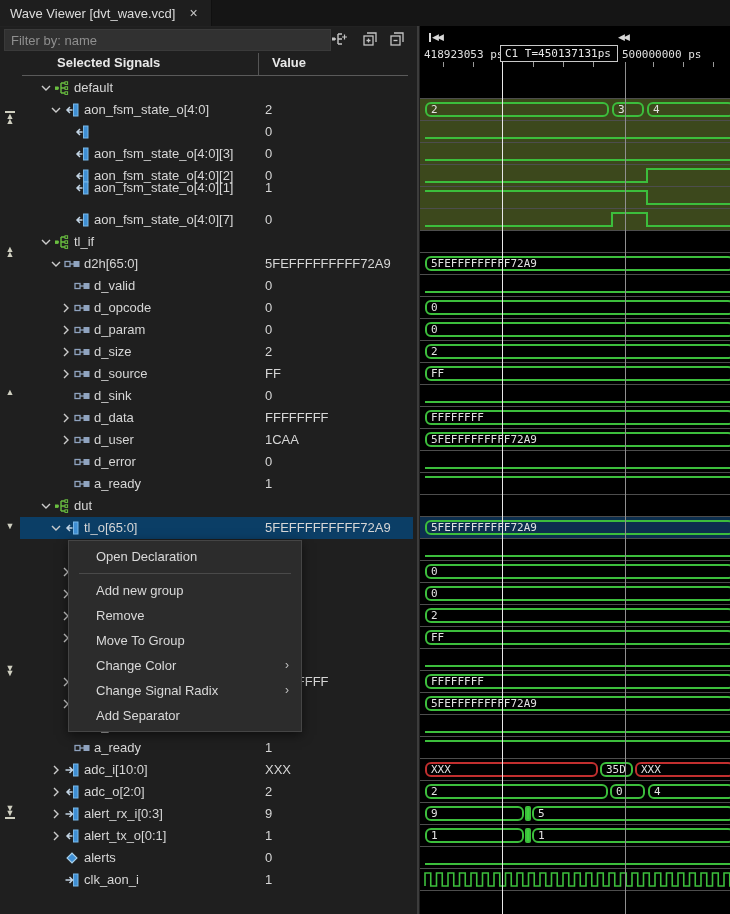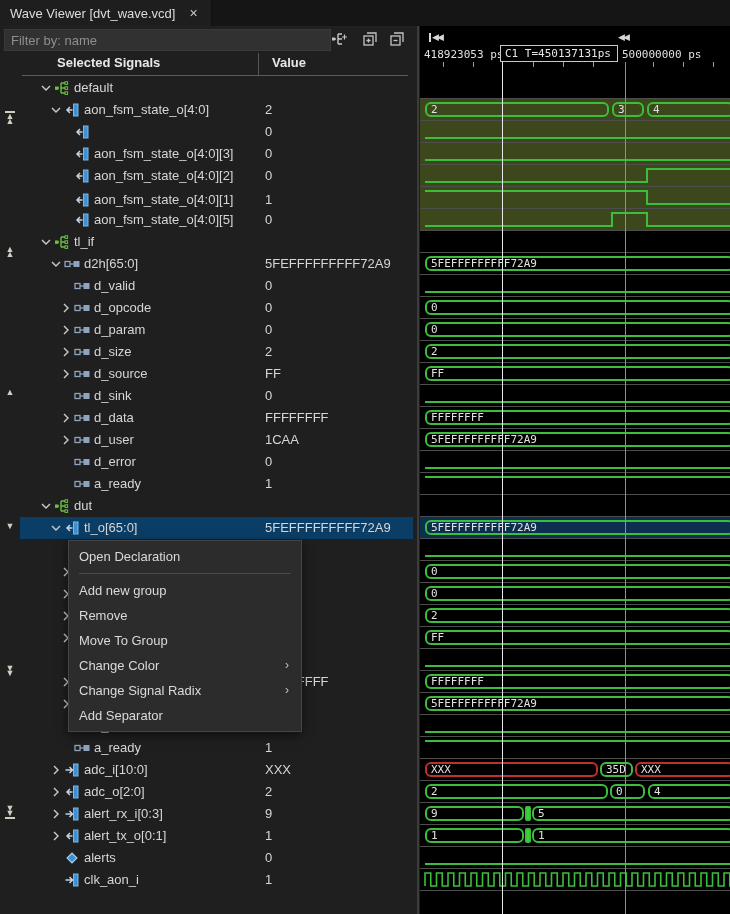--- a/index.html
+++ b/index.html
@@ -35,21 +35,21 @@
   .trow .lbl{position:absolute;top:0;color:#d6d6d6;}
   .trow .val{position:absolute;left:245px;top:0;color:#d6d6d6;}
   
   .gmark{position:absolute;left:3px;width:14px;color:#cfcfc0;cursor:pointer;text-align:center;}
   .gmark .tris{display:block;font-size:9px;line-height:5px;letter-spacing:0;}
   .gmark.barTop .bar{display:block;height:2px;background:#cfcfc0;margin:0 2px 1px 2px;}
   .gmark.barBot .bar{display:block;height:2px;background:#cfcfc0;margin:1px 2px 0 2px;}
   
   #menu{position:absolute;left:68px;top:540px;width:232px;background:#2c2c2c;border:1px solid #454545;
         box-shadow:0 3px 10px rgba(0,0,0,.55);z-index:30;padding:3px 0;}
-  .mitem{position:relative;height:25px;line-height:25px;padding-left:10px;color:#d9d9d9;cursor:pointer;}
+  .mitem{position:relative;height:25px;line-height:25px;padding-left:27px;color:#d9d9d9;cursor:pointer;}
   .mitem .sub{position:absolute;right:12px;top:0;color:#c0c0c0;font-size:12px;}
   .msep{height:1px;background:#4a4a4a;margin:4px 10px;}
   
   #wavesep{position:absolute;left:417px;top:26px;width:2px;height:888px;background:#3c3c3c;}
   #wave{position:absolute;left:420px;top:26px;width:310px;height:888px;background:#000;overflow:hidden;}
   .wicon{position:absolute;top:6px;color:#d8d8d8;font-size:9px;letter-spacing:-2px;cursor:pointer;display:flex;align-items:center;height:10px;}
   .wicon .vbar{width:2px;height:9px;background:#d8d8d8;margin-right:1px;}
   .tlabel{position:absolute;top:22px;color:#e0e0e0;font-size:11px;font-family:"DejaVu Sans Mono",monospace;white-space:nowrap;}
   #cursorbox{position:absolute;left:80px;top:19px;width:112px;height:15px;border:1px solid #c8c8c8;
         color:#e6e6e6;font-size:11px;font-family:"DejaVu Sans Mono",monospace;line-height:15px;padding-left:4px;white-space:nowrap;background:#000;z-index:6;}
@@ -149,34 +149,34 @@
         <span class="val">0</span>
       </div>
       <div class="trow" style="top: 165px;">
         <span class="sicon" style="left: 54px;"><svg viewBox="0 0 16 16">
             <rect x="9.5" y="2" width="4.5" height="12" fill="#3f8fd4" stroke="#79b8e8" stroke-width="1"></rect>
             <path d="M8.5 8H3M6 5l-3 3 3 3" stroke="#c2d4e4" stroke-width="1.5" fill="none"></path>
           </svg></span>
         <span class="lbl" style="left: 74px;">aon_fsm_state_o[4:0][2]</span>
         <span class="val">0</span>
       </div>
-      <div class="trow" style="top: 189px;">
+      <div class="trow" style="top: 177px;">
         <span class="sicon" style="left: 54px;"><svg viewBox="0 0 16 16">
             <rect x="9.5" y="2" width="4.5" height="12" fill="#3f8fd4" stroke="#79b8e8" stroke-width="1"></rect>
             <path d="M8.5 8H3M6 5l-3 3 3 3" stroke="#c2d4e4" stroke-width="1.5" fill="none"></path>
           </svg></span>
         <span class="lbl" style="left: 74px;">aon_fsm_state_o[4:0][1]</span>
         <span class="val">1</span>
       </div>
       <div class="trow" style="top: 209px;">
         <span class="sicon" style="left: 54px;"><svg viewBox="0 0 16 16">
             <rect x="9.5" y="2" width="4.5" height="12" fill="#3f8fd4" stroke="#79b8e8" stroke-width="1"></rect>
             <path d="M8.5 8H3M6 5l-3 3 3 3" stroke="#c2d4e4" stroke-width="1.5" fill="none"></path>
           </svg></span>
-        <span class="lbl" style="left: 74px;">aon_fsm_state_o[4:0][5]</span>
+        <span class="lbl" style="left: 74px;">aon_fsm_state_o[4:0][7]</span>
         <span class="val">0</span>
       </div>
       <div class="trow" style="top: 231px;">
         <span class="chev" style="left: 18px;"><svg viewBox="0 0 16 16">
             <path d="M4 6l4 4 4-4" stroke="#cccccc" stroke-width="1.4" fill="none"></path>
           </svg></span>
         <span class="sicon" style="left: 34px;"><svg viewBox="0 0 16 16">
             <path d="M2 8h3M7 3v10M7 3h4M7 8h4M7 13h4" stroke="#6abf40" stroke-width="1.4" fill="none"></path>
             <rect x="1" y="6.5" width="3.4" height="3.4" fill="#6abf40"></rect>
             <rect x="11" y="1.8" width="2.6" height="2.6" fill="none" stroke="#6abf40"></rect>

